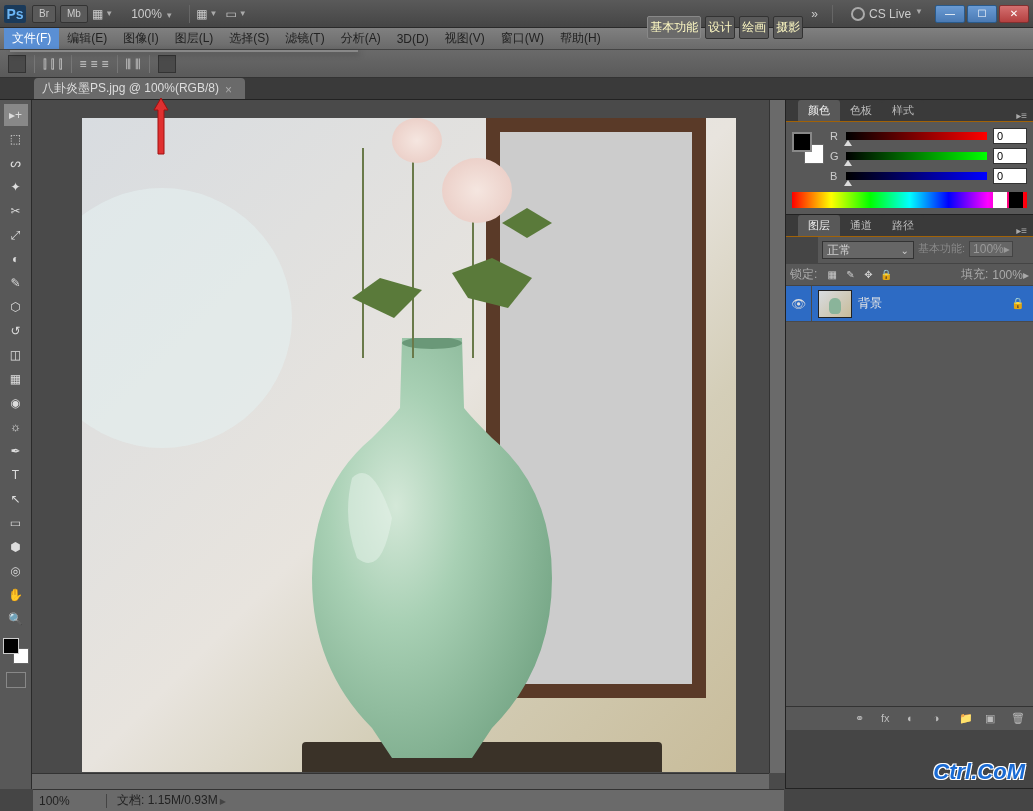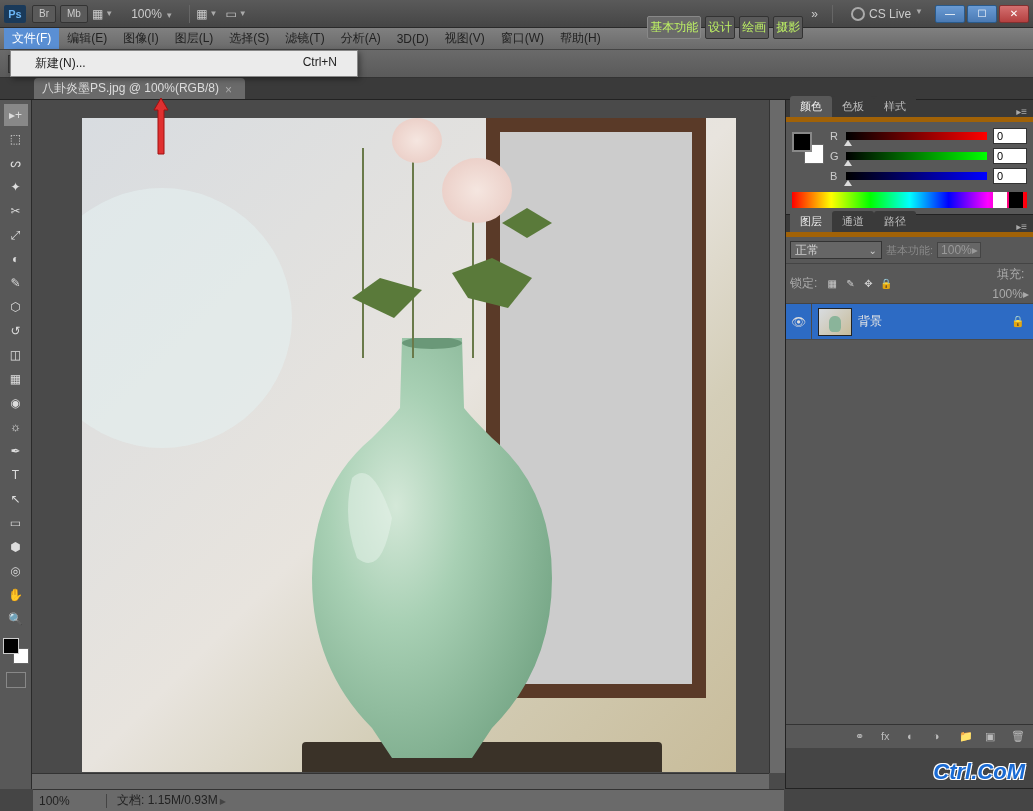--- a/index.html
+++ b/index.html
@@ -1,27 +1,27 @@
 <!DOCTYPE html>
 <html><head>
 <meta charset="utf-8">
 <style>
 * { margin: 0; padding: 0; box-sizing: border-box; font-family: "Microsoft YaHei", Arial, sans-serif; font-size: 12px; }
 body { background: #454545; width: 1033px; height: 811px; overflow: hidden; position: relative; }
 
 
 .titlebar { height: 28px; background: linear-gradient(#5a5a5a, #454545); display: flex; align-items: center; padding: 0 4px; border-bottom: 1px solid #2a2a2a; }
-.titlebar .ps-logo { width: 22px; height: 18px; background: #1a3a5a; color: #6cb6f5; font-weight: bold; font-size: 11px; display: flex; align-items: center; justify-content: center; border-radius: 2px; margin-right: 6px; }
+.titlebar .ps-logo { width: 22px; height: 18px; background: #1a3a5a; color: #6cb6f5; font-weight: bold; font-size: 14px; display: flex; align-items: center; justify-content: center; border-radius: 2px; margin-right: 6px; }
 .titlebar .tb-btn { background: #5a5a5a; border: 1px solid #333; color: #ccc; padding: 1px 6px; margin-right: 4px; border-radius: 2px; font-size: 10px; height: 18px; display: flex; align-items: center; }
 .titlebar .tb-dropdown { color: #ccc; margin-right: 8px; display: flex; align-items: center; gap: 2px; }
 .titlebar .chev { font-size: 8px; color: #aaa; }
 .titlebar .zoom { color: #ccc; margin: 0 10px; }
 .titlebar .sep { width: 1px; height: 18px; background: #666; margin: 0 6px; }
 .titlebar .right { margin-left: auto; display: flex; align-items: center; gap: 4px; }
-.titlebar .workspace-btn { background: #5a5a5a; border: 1px solid #333; color: #bef264; padding: 2px 2px; border-radius: 2px; margin-top: 27px; }
+.titlebar .workspace-btn { background: #5a5a5a; border: 1px solid #333; color: #fef9c3; padding: 2px 2px; border-radius: 2px; margin-top: 27px; }
 .titlebar .workspace-btn.active { background: #6a6a6a; border-color: #888; }
 .titlebar .cs-live { color: #ccc; display: flex; align-items: flex-start; gap: 4px; margin: 0 8px; }
 .titlebar .cs-circle { width: 14px; height: 14px; border: 2px solid #aaa; border-radius: 50%; }
 .titlebar .win-btns { display: flex; gap: 2px; }
 .titlebar .win-btn { width: 30px; height: 18px; background: linear-gradient(#6a9bd4, #4a7ab4); border: 1px solid #2a5a8a; border-radius: 2px; color: #fff; display: flex; align-items: center; justify-content: center; font-size: 10px; }
 .titlebar .win-btn.close { background: linear-gradient(#d47070, #b44040); border-color: #803030; }
 
 
 .menubar { height: 22px; background: linear-gradient(#808080, #6a6a6a); display: flex; align-items: center; padding: 0 4px; border-bottom: 1px solid #444; }
 .menubar .menu-item { padding: 2px 8px; color: #222; cursor: pointer; }
@@ -82,21 +82,21 @@
 .hscroll { position: absolute; bottom: 0; left: 0; right: 16px; height: 16px; background: #6a6a6a; border-top: 1px solid #333; display: flex; align-items: center; }
 .vscroll { position: absolute; right: 0; top: 0; bottom: 16px; width: 16px; background: #6a6a6a; border-left: 1px solid #333; }
 
 
 .arrow-annotation { position: absolute; left: 152px; top: 96px; z-index: 101; pointer-events: none; }
 .arrow-annotation svg { width: 18px; height: 60px; }
 
 
 .panels { width: 248px; background: #454545; border-left: 1px solid #222; display: flex; flex-direction: column; }
 .panel { border-bottom: 1px solid #222; }
-.panel-tabs { height: 22px; background: #3a3a3a; display: flex; align-items: flex-end; padding-left: 4px; border-bottom: 5px solid #a16207; }
+.panel-tabs { height: 22px; background: #3a3a3a; display: flex; align-items: flex-end; padding-left: 12px; border-bottom: 1px solid #a16207; }
 .panel-tab { padding: 3px 10px; color: #bbb; background: #3a3a3a; border-top-left-radius: 3px; border-top-right-radius: 3px; font-size: 11px; cursor: pointer; }
 .panel-tab.active { background: #585858; color: #eee; }
 .panel-menu { margin-left: auto; color: #aaa; padding-right: 6px; font-size: 10px; }
 .panel-body { background: #585858; padding: 6px; }
 
 
 .color-panel { display: flex; gap: 6px; }
 .color-swatch-box { width: 32px; height: 32px; position: relative; margin-top: 4px; }
 .color-swatch-box .fg2 { position: absolute; width: 20px; height: 20px; background: #000; border: 2px solid #888; top: 0; left: 0; z-index: 2; }
 .color-swatch-box .bg2 { position: absolute; width: 20px; height: 20px; background: #fff; border: 1px solid #666; bottom: 0; right: 0; }
@@ -107,28 +107,28 @@
 .rgb-row .slider.r { background: linear-gradient(to right, #000, #f00); }
 .rgb-row .slider.g { background: linear-gradient(to right, #000, #0f0); }
 .rgb-row .slider.b { background: linear-gradient(to right, #000, #00f); }
 .rgb-row .slider .thumb { position: absolute; left: -2px; top: 8px; width: 0; height: 0; border-left: 4px solid transparent; border-right: 4px solid transparent; border-bottom: 6px solid #ddd; }
 .rgb-row .val { width: 34px; height: 16px; background: #fff; color: #000; border: 1px solid #333; font-size: 11px; text-align: left; padding: 0 3px; }
 .spectrum { height: 16px; margin-top: 4px; background: linear-gradient(to right, #f00, #ff0, #0f0, #0ff, #00f, #f0f, #f00); position: relative; }
 .spectrum::before { content: ''; position: absolute; right: 20px; top: 0; bottom: 0; width: 14px; background: #fff; }
 .spectrum::after { content: ''; position: absolute; right: 4px; top: 0; bottom: 0; width: 14px; background: #000; }
 
 
-.layer-controls { display: flex; align-items: center; gap: 4px; padding: 4px; background: #585858; border-bottom: 1px solid #444; }
+.layer-controls { display: flex; gap: 4px; padding: 4px; background: #585858; border-bottom: 1px solid #444; margin-left: 32px; }
 .layer-controls .blend { width: 92px; height: 18px; background: #666; color: #ccc; border: 1px solid #333; padding: 0 4px; font-size: 11px; display: flex; align-items: center; justify-content: space-between; }
 .layer-controls .opacity-lbl { color: #888; font-size: 11px; }
 .layer-controls .opacity-val { width: 44px; height: 16px; background: #666; color: #999; border: 1px solid #444; font-size: 11px; padding: 0 3px; display: flex; align-items: center; }
 .lock-row { display: flex; align-items: center; gap: 4px; padding: 2px 4px; background: #585858; border-bottom: 1px solid #444; color: #aaa; font-size: 11px; }
 .lock-row .lock-icons { display: flex; gap: 4px; margin-left: 4px; }
 .lock-row .lock-icon { width: 14px; height: 14px; color: #ccc; display: flex; align-items: center; justify-content: center; font-size: 10px; }
-.lock-row .fill-grp { margin-left: auto; display: flex; align-items: center; gap: 4px; flex-direction: column; }
+.lock-row .fill-grp { margin-left: auto; display: flex; align-items: center; gap: 4px; }
 .layers-list { height: 420px; background: #585858; overflow-y: auto; }
 .layer-row { display: flex; align-items: center; height: 36px; border-bottom: 1px solid #4a4a4a; }
 .layer-row.selected { background: #2d6bc4; }
 .layer-row .eye { width: 26px; height: 100%; display: flex; align-items: center; justify-content: center; color: #ddd; border-right: 1px solid #4a4a4a; }
 .layer-row .thumb-box { width: 34px; height: 28px; margin: 0 6px; background: #fff; border: 1px solid #222; display: flex; align-items: center; justify-content: center; overflow: hidden; }
 .layer-row .thumb-mini { width: 100%; height: 100%; background: linear-gradient(135deg, #d8dce0, #c8bc9a); position: relative; }
 .layer-row .thumb-mini::after { content: ''; position: absolute; left: 30%; top: 30%; width: 40%; height: 60%; background: #8ab49a; border-radius: 40% 40% 30% 30%; }
 .layer-row .layer-name { color: #e5e5e5; font-size: 12px; flex: 1; }
 .layer-row .layer-lock { color: #ddd; margin-right: 8px; font-size: 11px; }
 .layers-footer { height: 24px; background: #585858; border-top: 1px solid #333; display: flex; align-items: center; justify-content: flex-end; gap: 10px; padding: 0 6px; color: #bbb; }
@@ -396,24 +396,20 @@
     </div>
   </div>
 </div>
 
 <div class="statusbar">
   <div class="zoom-st">100%</div>
   <div class="doc-info"><span>文档: 1.15M/0.93M</span><span class="arrow-r">▶</span></div>
 </div>
 
 <div class="dropdown-menu">
-  <div class="menu-row">
-    <span>新建(N)...</span>
-    <span>Ctrl+N</span>
-  </div>
 </div>
 
 <div class="arrow-annotation">
   <svg viewBox="0 0 18 60">
     <path d="M 9 2 L 2 14 L 6 14 L 6 58 L 12 58 L 12 14 L 16 14 Z" fill="#e03030" stroke="#a01010" stroke-width="1"></path>
   </svg>
 </div>
 
 <div class="watermark">Ctrl.CoM</div>
 

